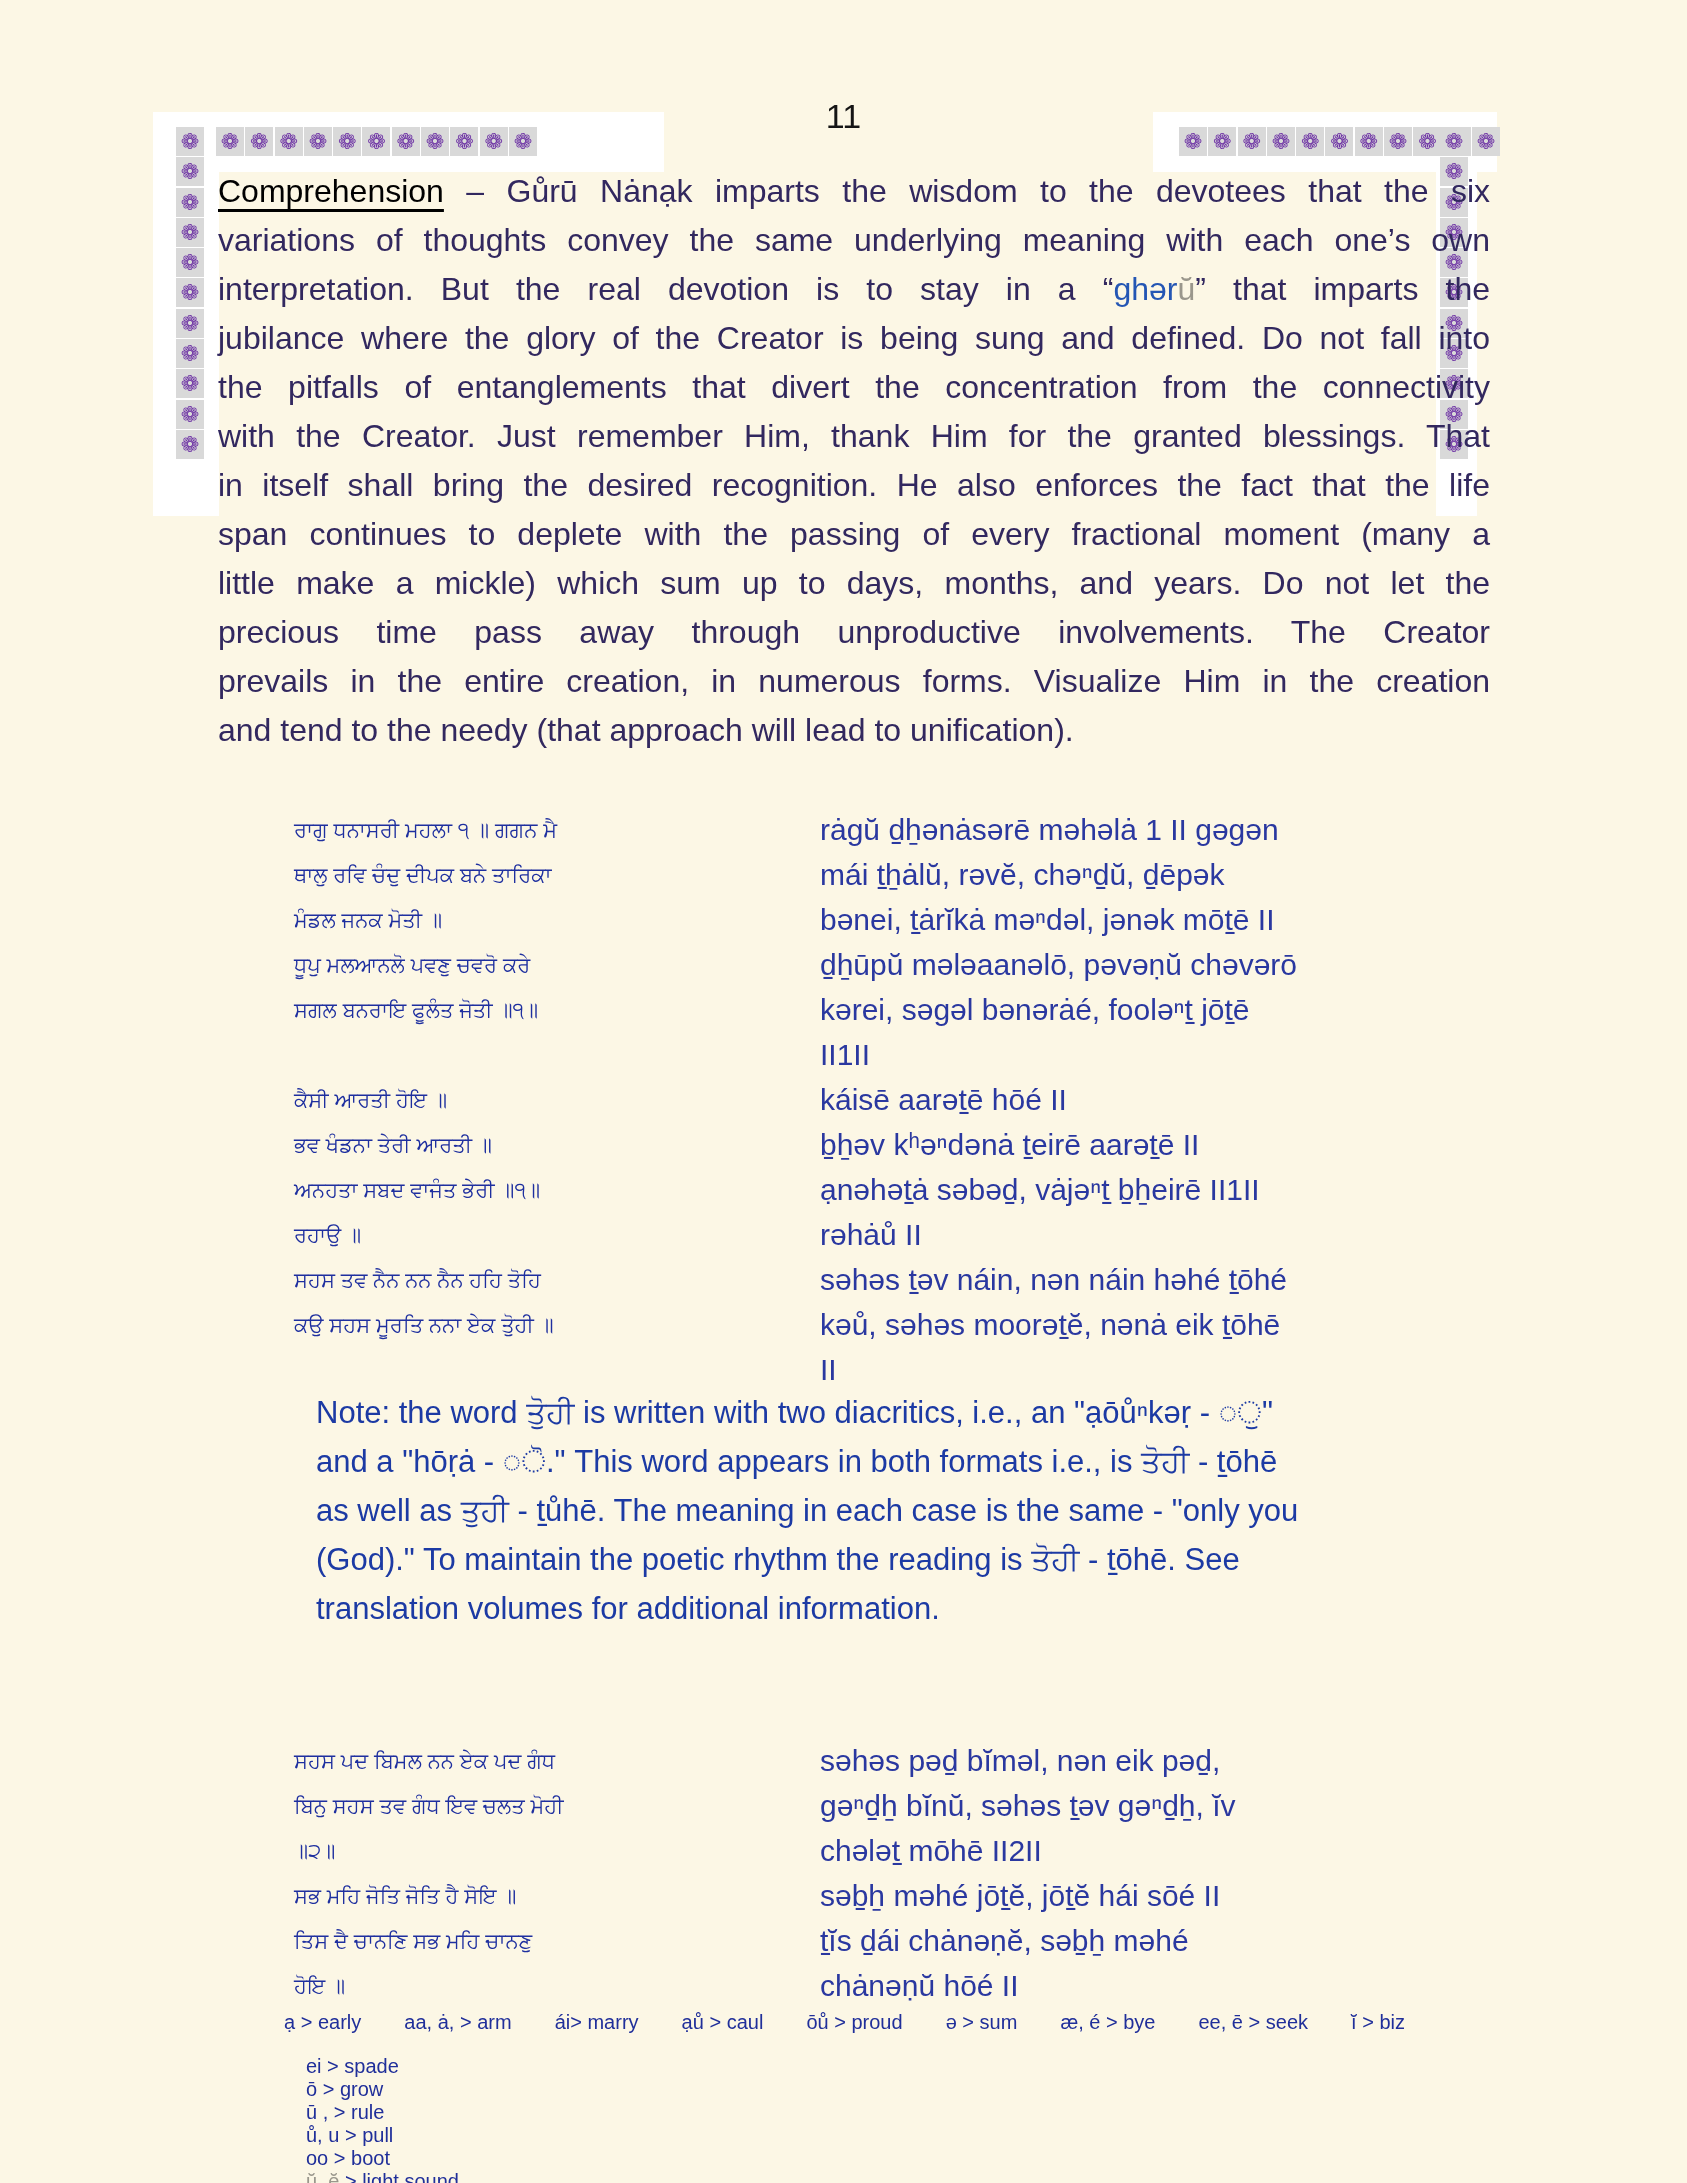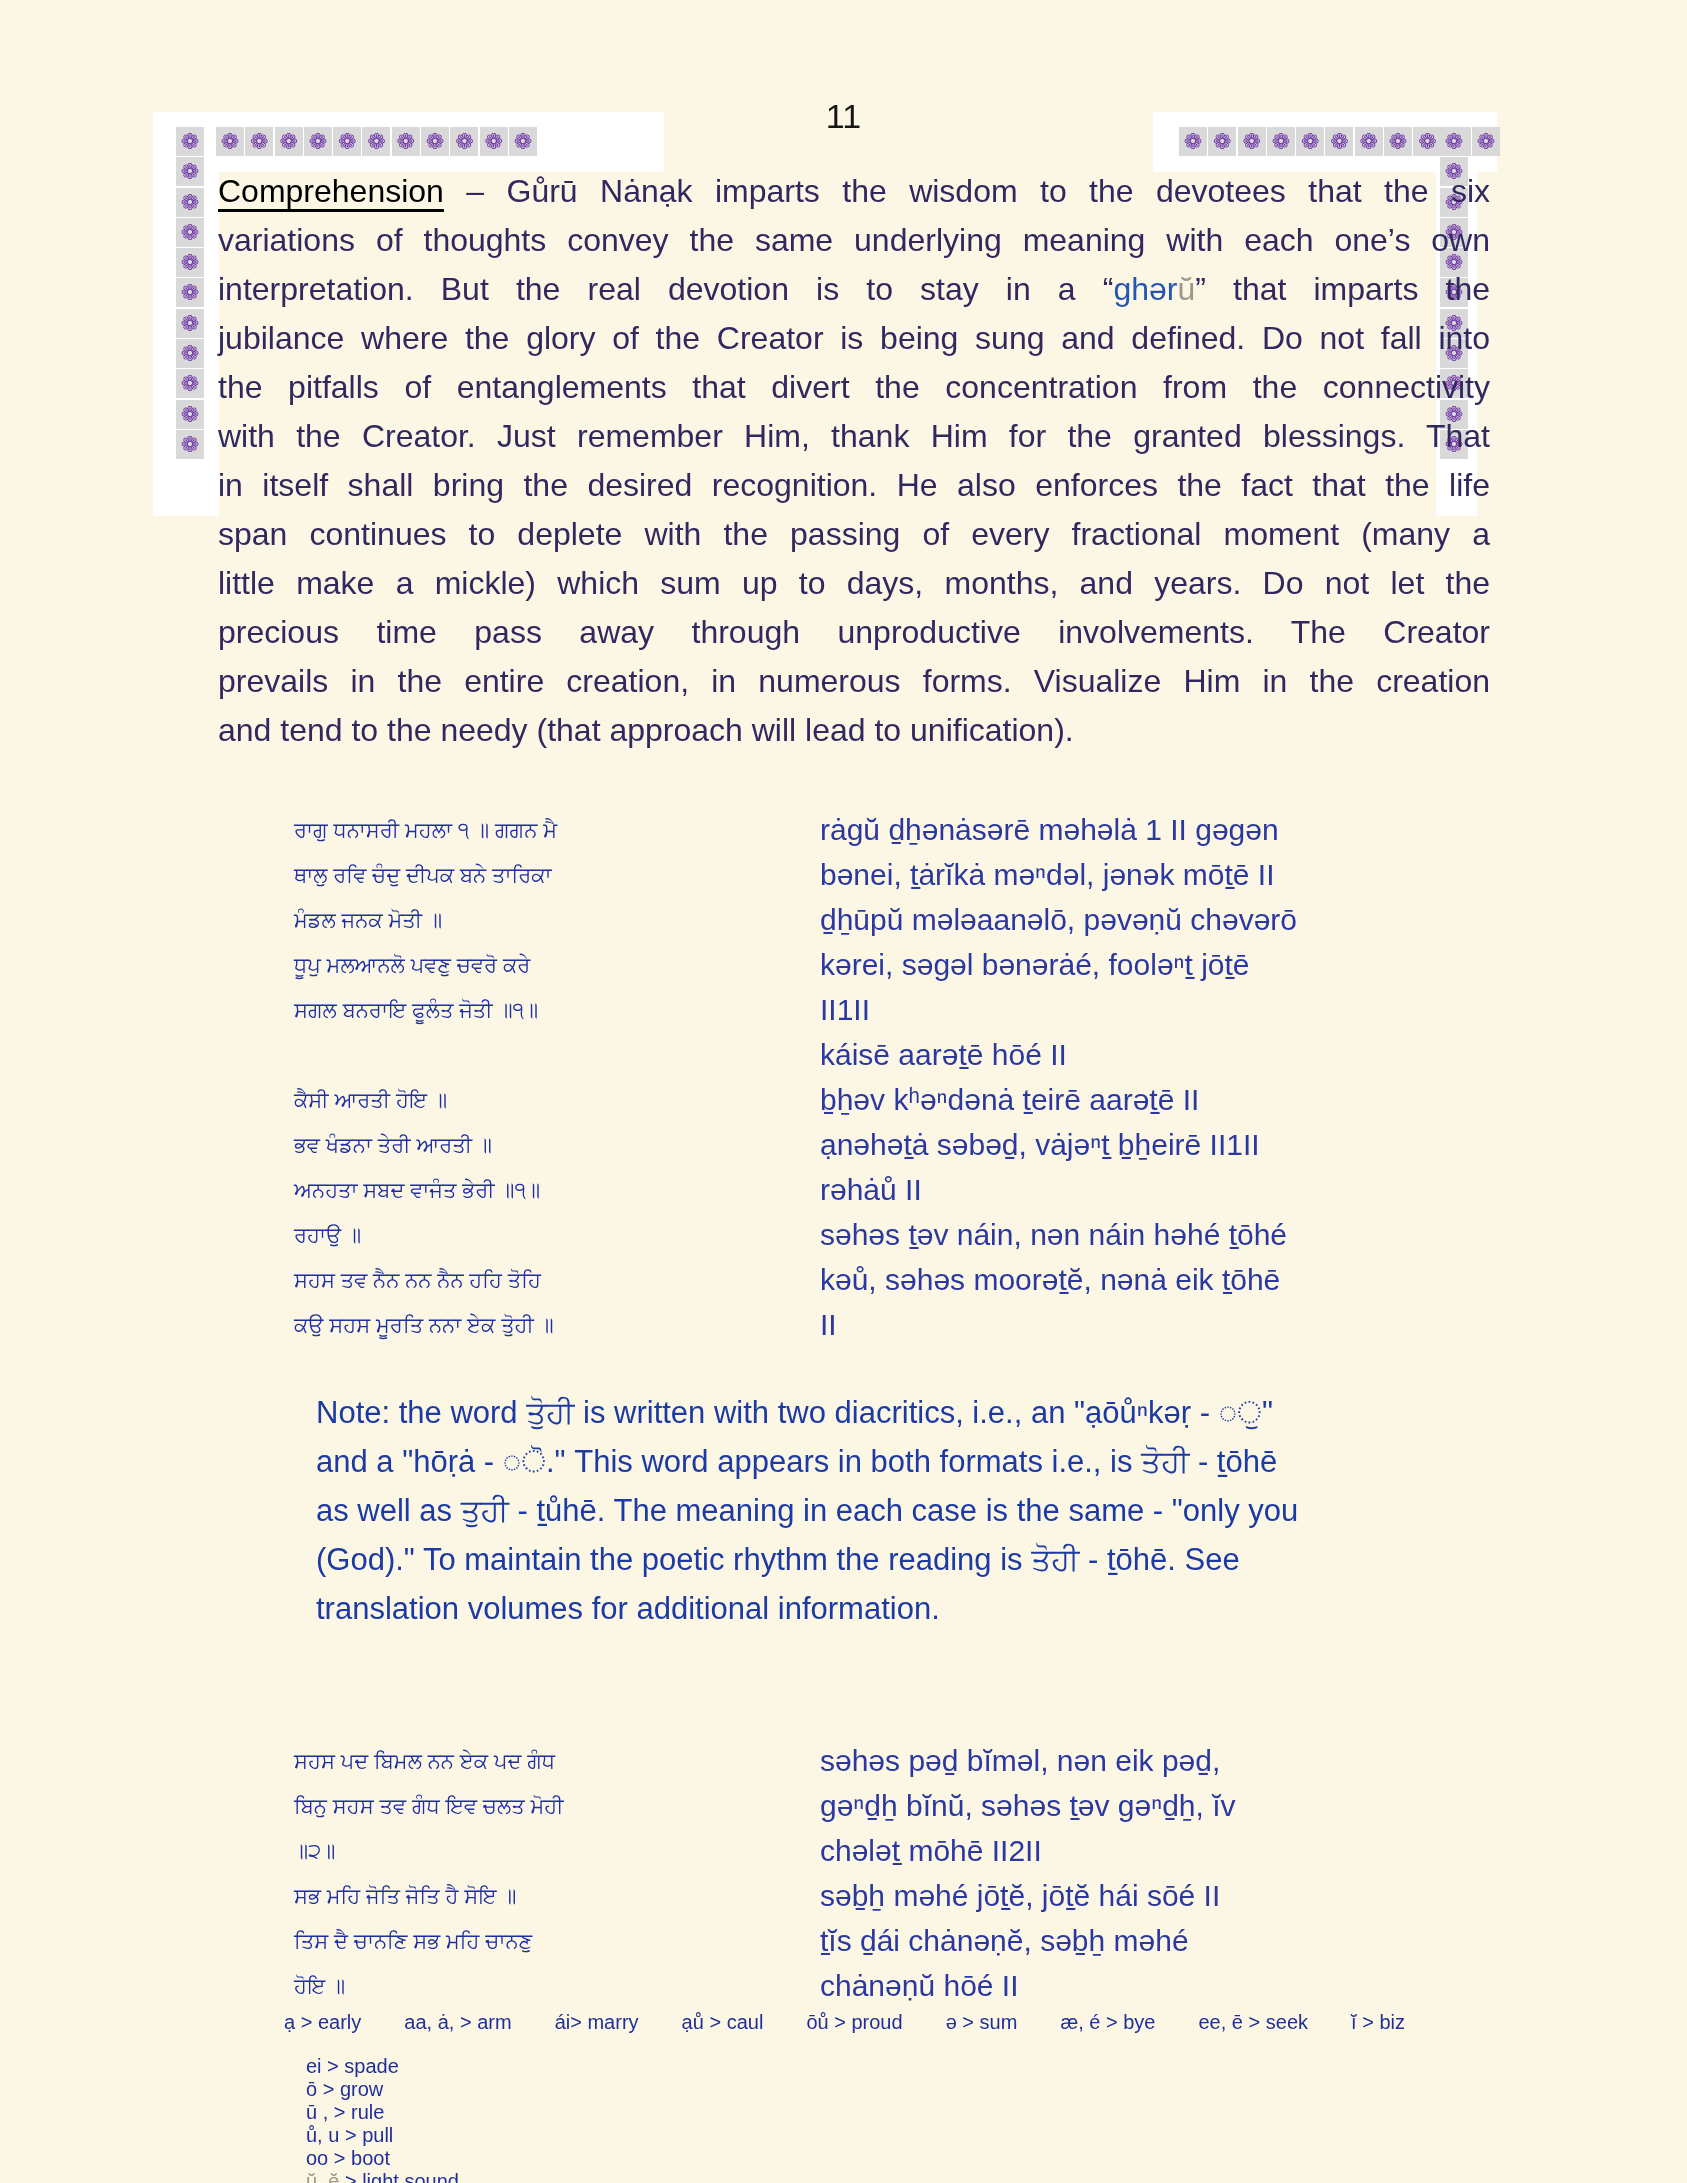--- a/index.html
+++ b/index.html
@@ -148,20 +148,21 @@
       <div class="tline">&nbsp;</div>
       <div class="tline"><span>ਕੈਸੀ ਆਰਤੀ ਹੋਇ ॥</span></div>
       <div class="tline"><span>ਭਵ ਖੰਡਨਾ ਤੇਰੀ ਆਰਤੀ ॥</span></div>
       <div class="tline"><span>ਅਨਹਤਾ ਸਬਦ ਵਾਜੰਤ ਭੇਰੀ ॥੧॥</span></div>
       <div class="tline"><span>ਰਹਾਉ ॥</span></div>
       <div class="tline"><span>ਸਹਸ ਤਵ ਨੈਨ ਨਨ ਨੈਨ ਹਹਿ ਤੋਹਿ</span></div>
       <div class="tline"><span>ਕਉ ਸਹਸ ਮੂਰਤਿ ਨਨਾ ਏਕ ਤੋੁਹੀ ॥</span></div>
     </div>
   <div class="v-right">
       <div class="tline"><span>rȧgŭ  d̠ẖənȧsərē  məhəlȧ 1 II gəgən</span></div>
+      <div class="tline"><span>mái  t̠ẖȧlŭ,  rəvĕ,  chəⁿd̠ŭ,  d̠ēpək</span></div>
       <div class="tline"><span>bənei, t̠ȧrĭkȧ məⁿdəl, jənək mōt̠ē II</span></div>
       <div class="tline"><span>d̠ẖūpŭ mələaanəlō, pəvəṇŭ chəvərō</span></div>
       <div class="tline"><span>kərei,  səgəl  bənərȧé, fooləⁿt̠  jōt̠ē</span></div>
       <div class="tline"><span>II1II</span></div>
       <div class="tline"><span>káisē  aarət̠ē  hōé II</span></div>
       <div class="tline"><span>b̠ẖəv  kʰəⁿdənȧ  t̠eirē  aarət̠ē II</span></div>
       <div class="tline"><span>ạnəhət̠ȧ  səbəd̠,  vȧjəⁿt̠   b̠ẖeirē II1II</span></div>
       <div class="tline"><span>rəhȧů II</span></div>
       <div class="tline"><span>səhəs t̠əv náin, nən náin həhé t̠ōhé</span></div>
       <div class="tline"><span>kəů,  səhəs  moorət̠ĕ,  nənȧ  eik t̠ōhē</span></div>

